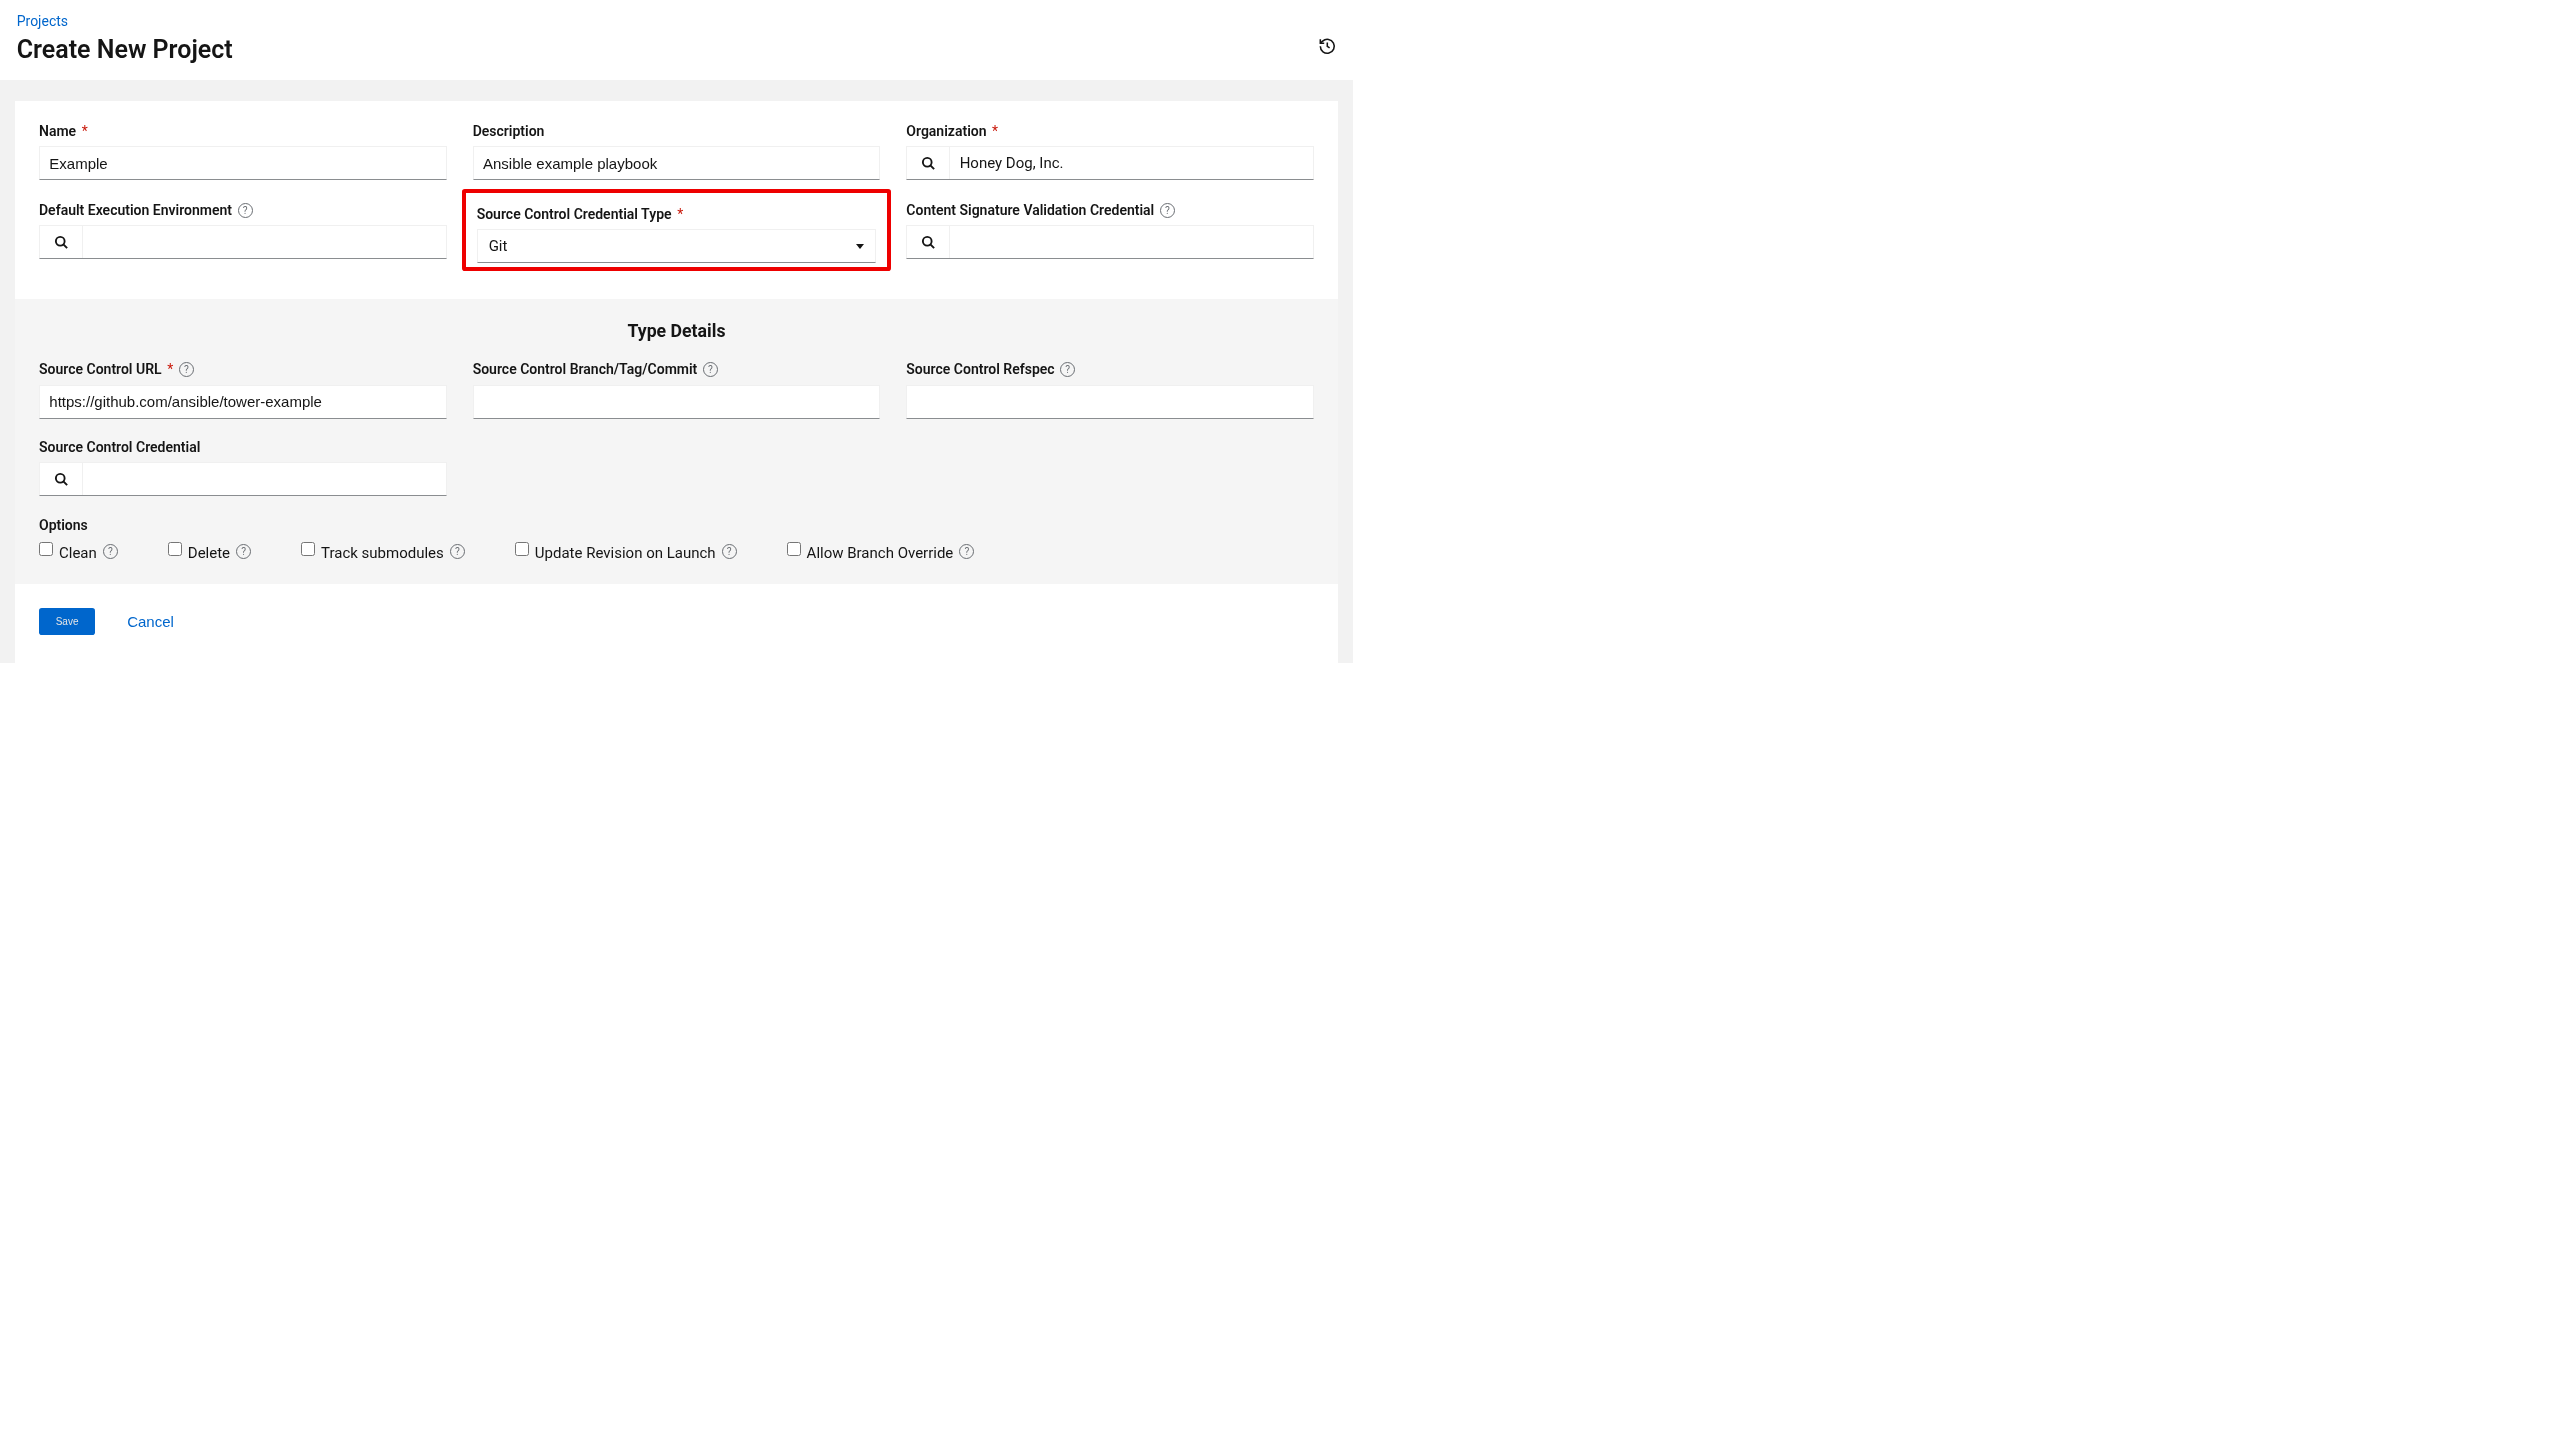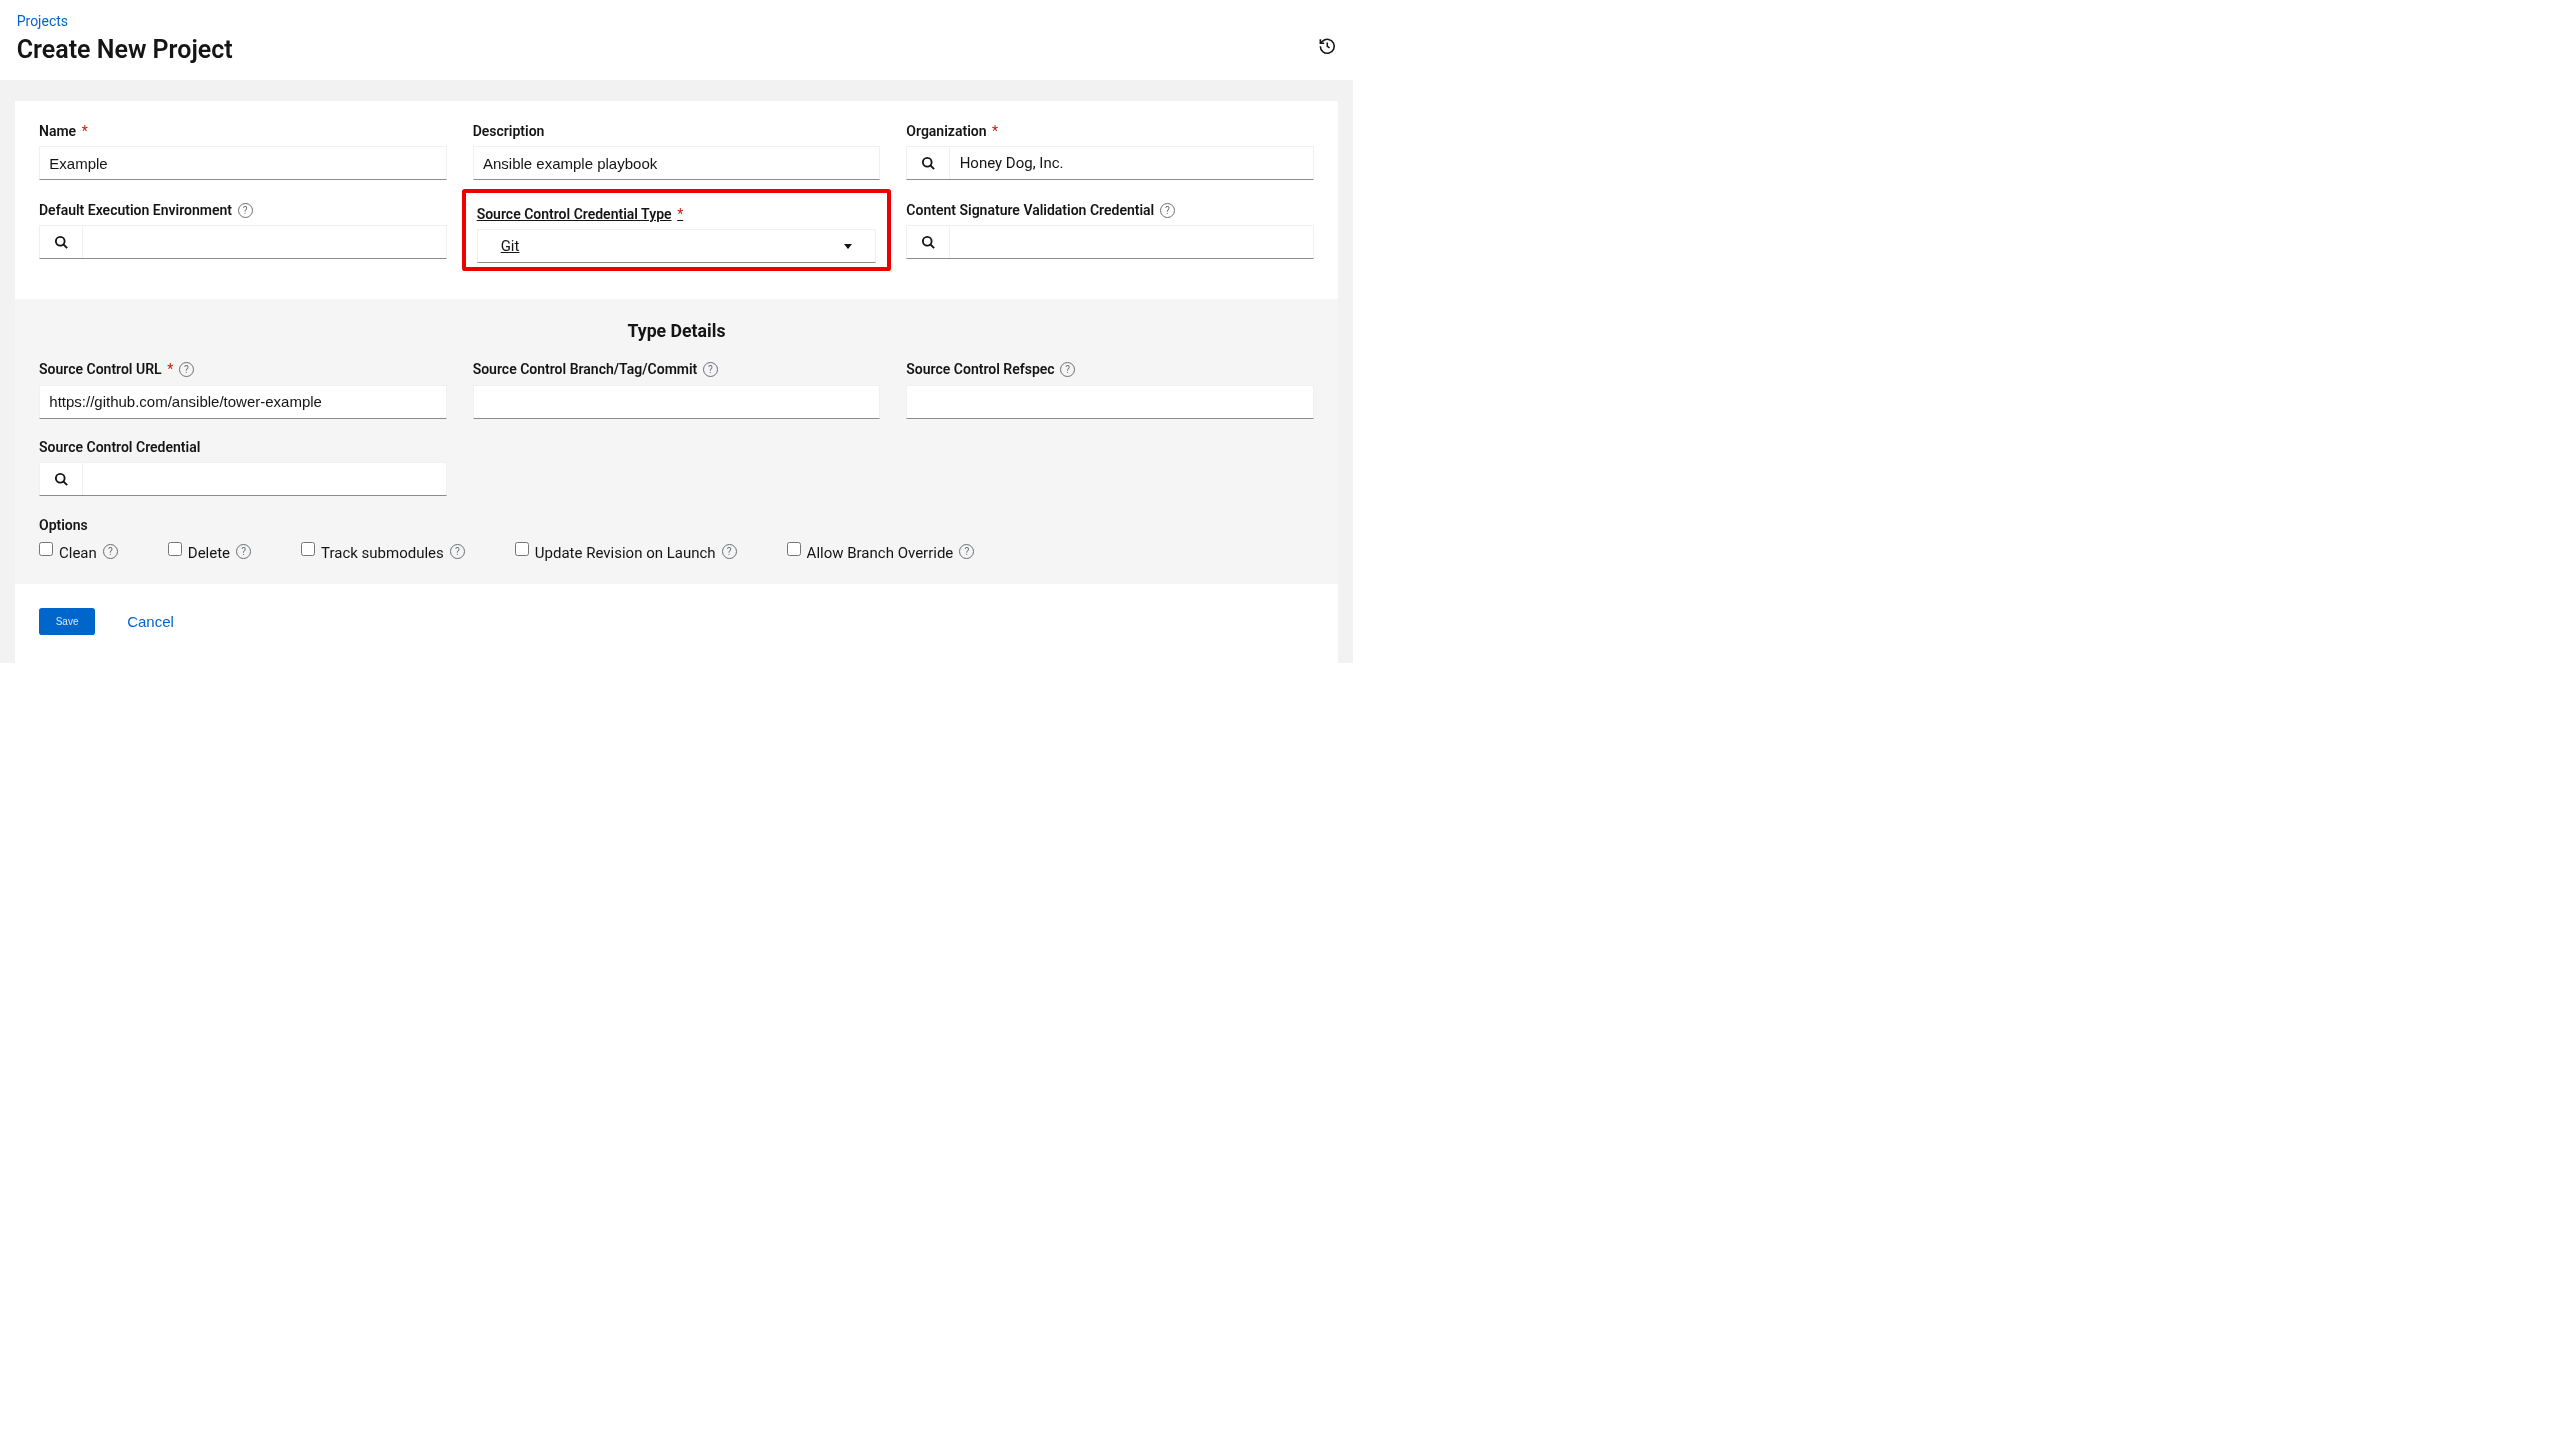--- a/index.html
+++ b/index.html
@@ -99,35 +99,34 @@
   }
   .select-box {
     display: flex;
     width: 100%;
     height: 34px;
     border: 0.9px solid #f0f0f0;
     border-bottom: 0.9px solid #8a8d90;
     background: #fff;
     align-items: center;
     justify-content: space-between;
-    padding: 0 23px;
+    padding: 0 11px;
     cursor: pointer;
   }
   .select-text { font-size: 15px; }
   .caret-down {
     width: 0; height: 0; border-left: 4.6px solid transparent; border-right: 4.6px solid transparent;
     border-top: 5.6px solid #151515;
   }
   .highlight-box {
     position: relative;
     border: 4.6px solid #ee0000;
     padding: 13px 11px 3.7px 11px;
     margin: -13px -11px -3.7px -11px;
     border-radius: 2.8px;
-    text-decoration: underline;
   }
   .gray-section {
     background: #f5f5f5;
     padding: 22px 24px 22px 24px;
   }
   .section-title {
     font-size: 17.7px;
     font-weight: 700;
     margin-bottom: 20.4px;
     text-align: center;

